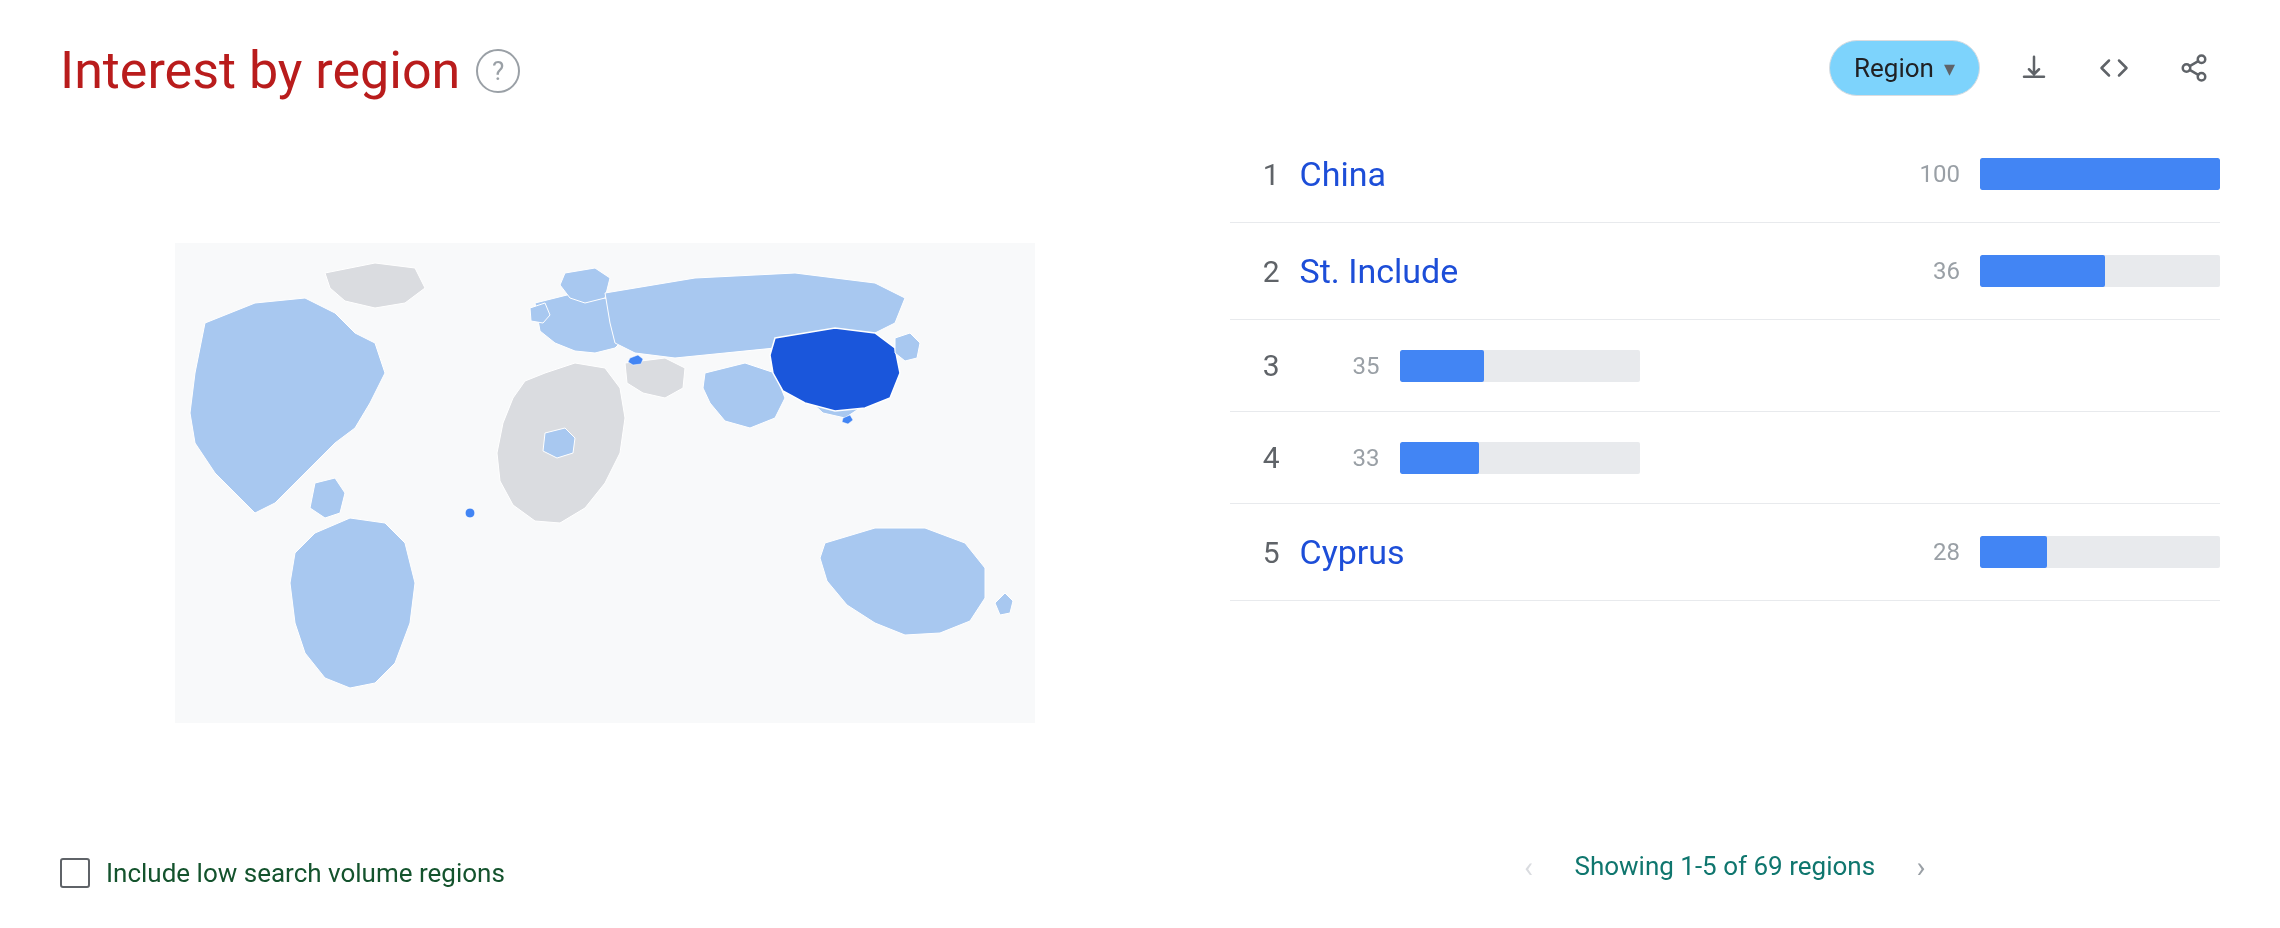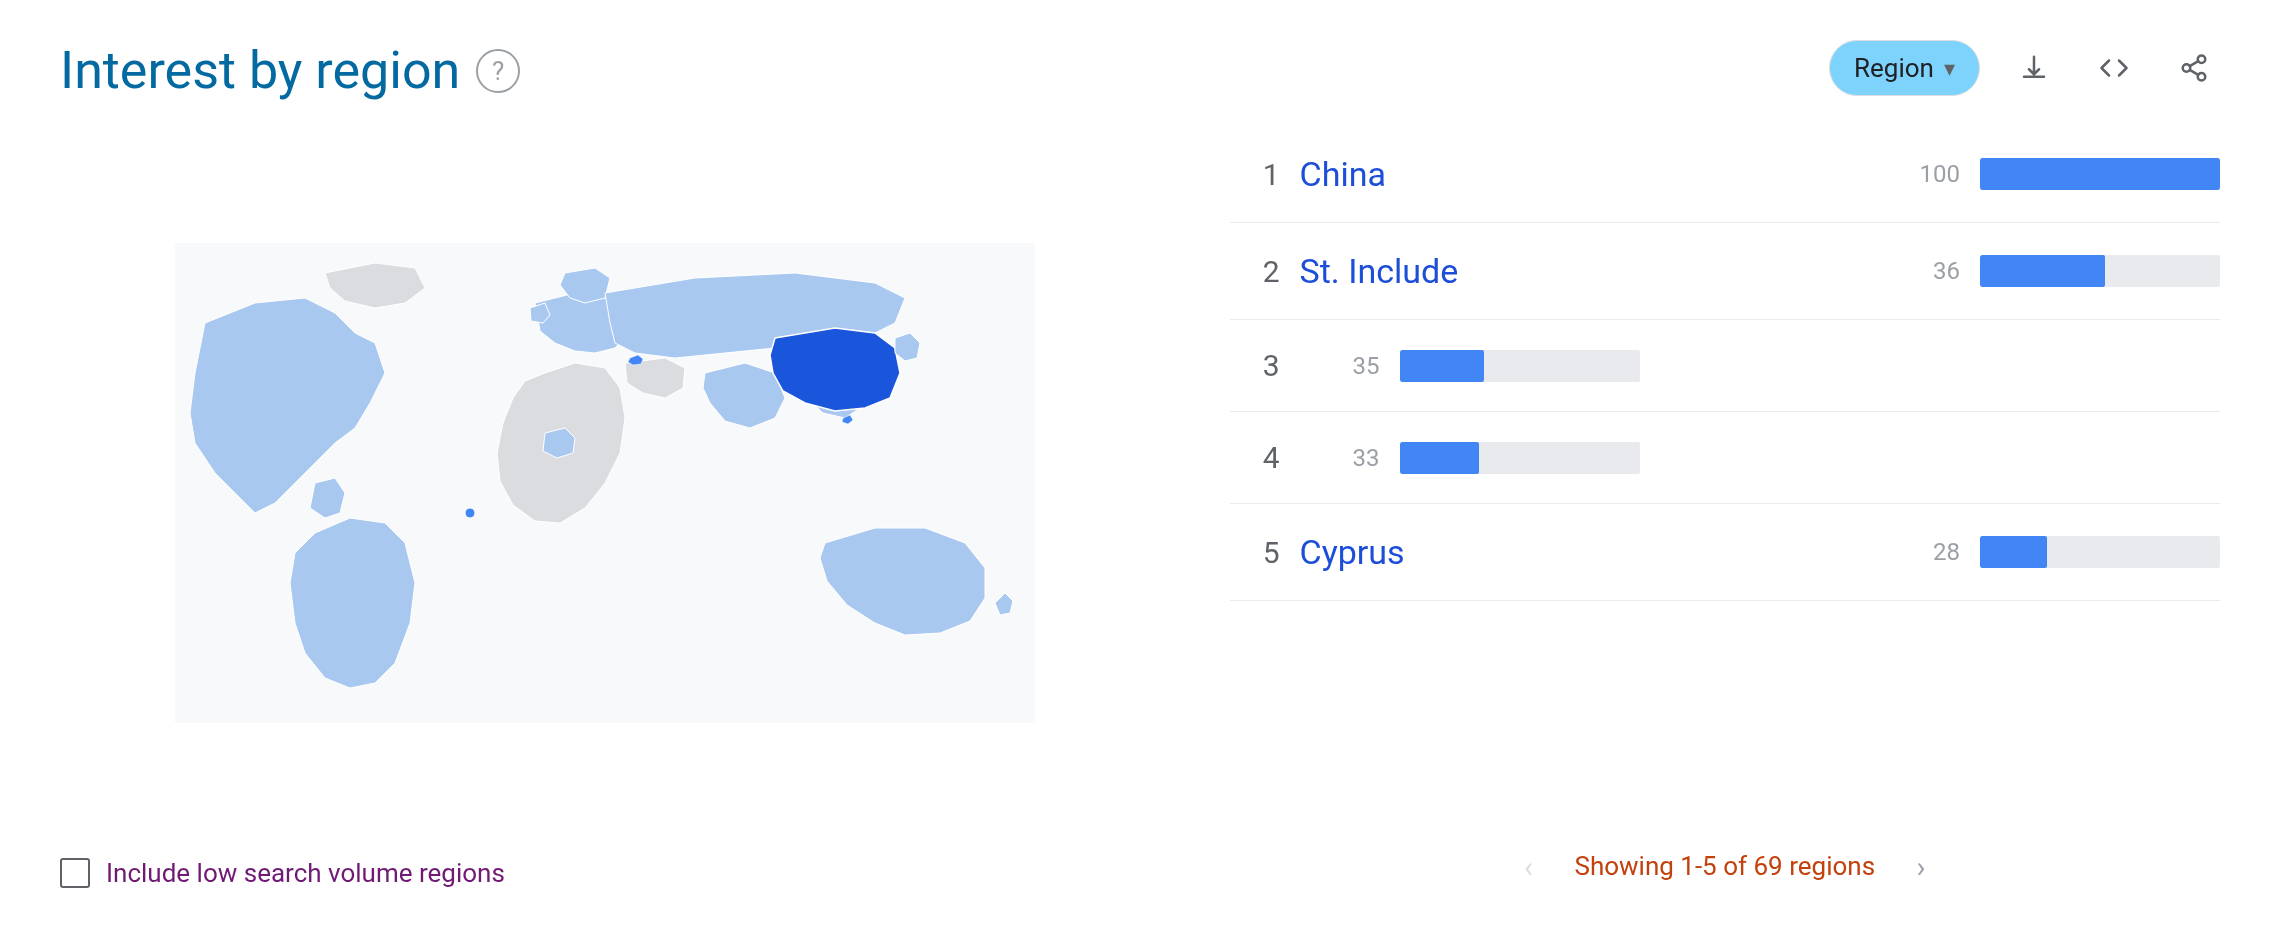--- a/index.html
+++ b/index.html
@@ -27,21 +27,21 @@
     }
     .map-header {
       display: flex;
       align-items: center;
       gap: 16px;
       margin-bottom: 30px;
     }
     .map-title {
       font-size: 52px;
       font-weight: 400;
-      color: #0369a1;
+      color: #b91c1c;
       line-height: 1.2;
     }
     .help-icon {
       width: 44px;
       height: 44px;
       border-radius: 50%;
       border: 2px solid #9aa0a6;
       display: flex;
       align-items: center;
       justify-content: center;
@@ -78,21 +78,21 @@
       height: 30px;
       border: 2px solid #5f6368;
       border-radius: 3px;
       display: flex;
       align-items: center;
       justify-content: center;
       background: #fff;
     }
     .checkbox-label {
       font-size: 26px;
-      color: #701a75;
+      color: #14532d;
     }
 
     
     .rankings-section {
       flex: 1;
       display: flex;
       flex-direction: column;
       padding-left: 80px;
     }
     .rankings-header {
@@ -190,21 +190,21 @@
       width: 44px;
       height: 44px;
       display: flex;
       align-items: center;
       justify-content: center;
       border-radius: 50%;
     }
     .nav-btn.disabled { color: #dadce0; cursor: default; }
     .showing-text {
       font-size: 26px;
-      color: #c2410c;
+      color: #0f766e;
     }
   </style>
 </head>
 <body>
 
 <div class="container">
 
   <div class="map-section">
     <div class="map-header">
       <span class="map-title">Interest by region</span>

